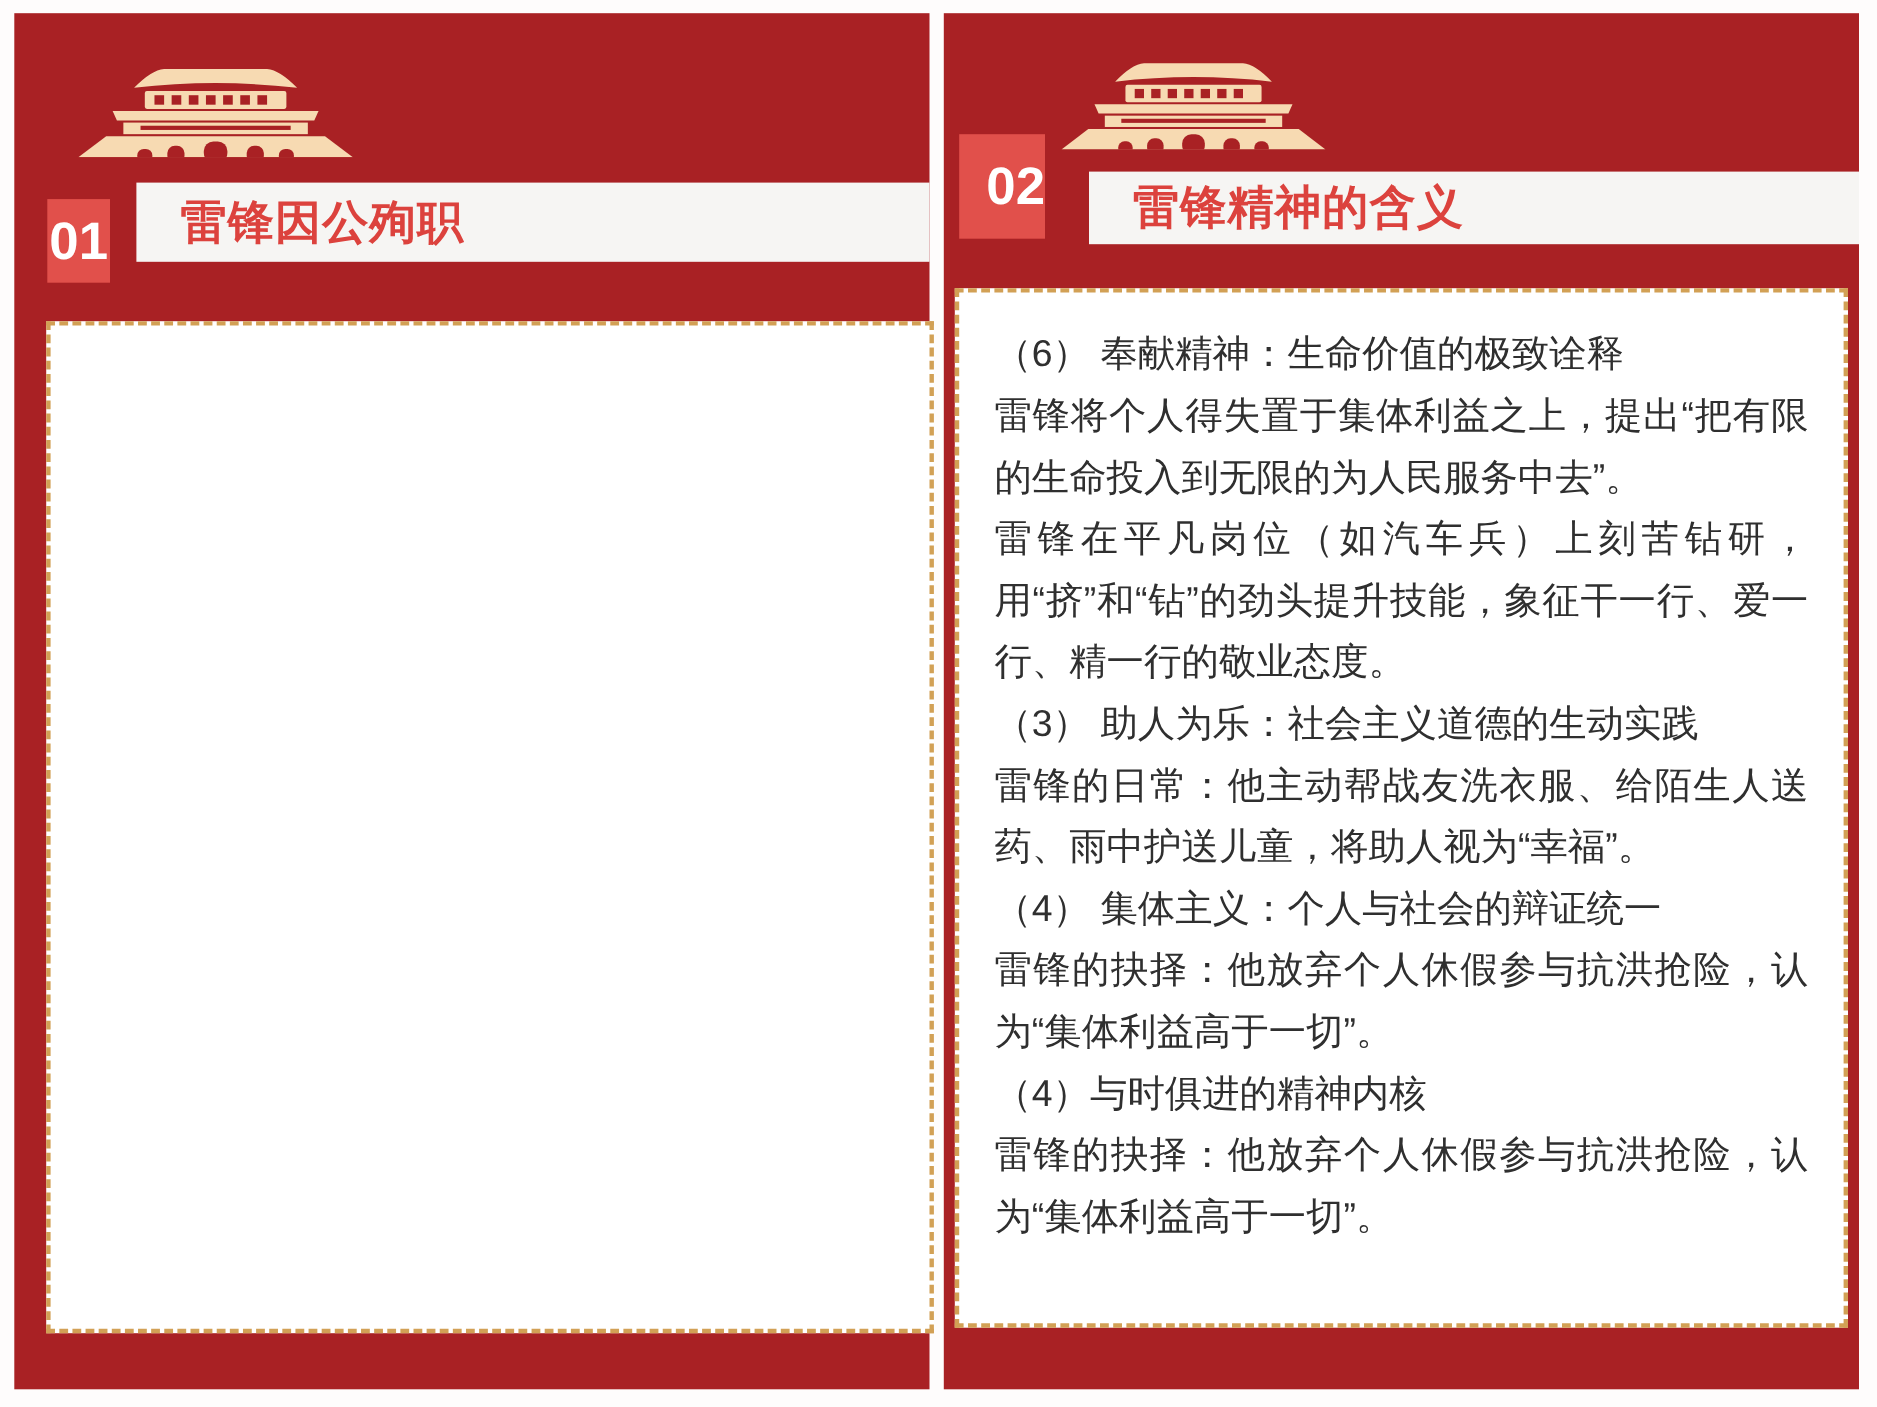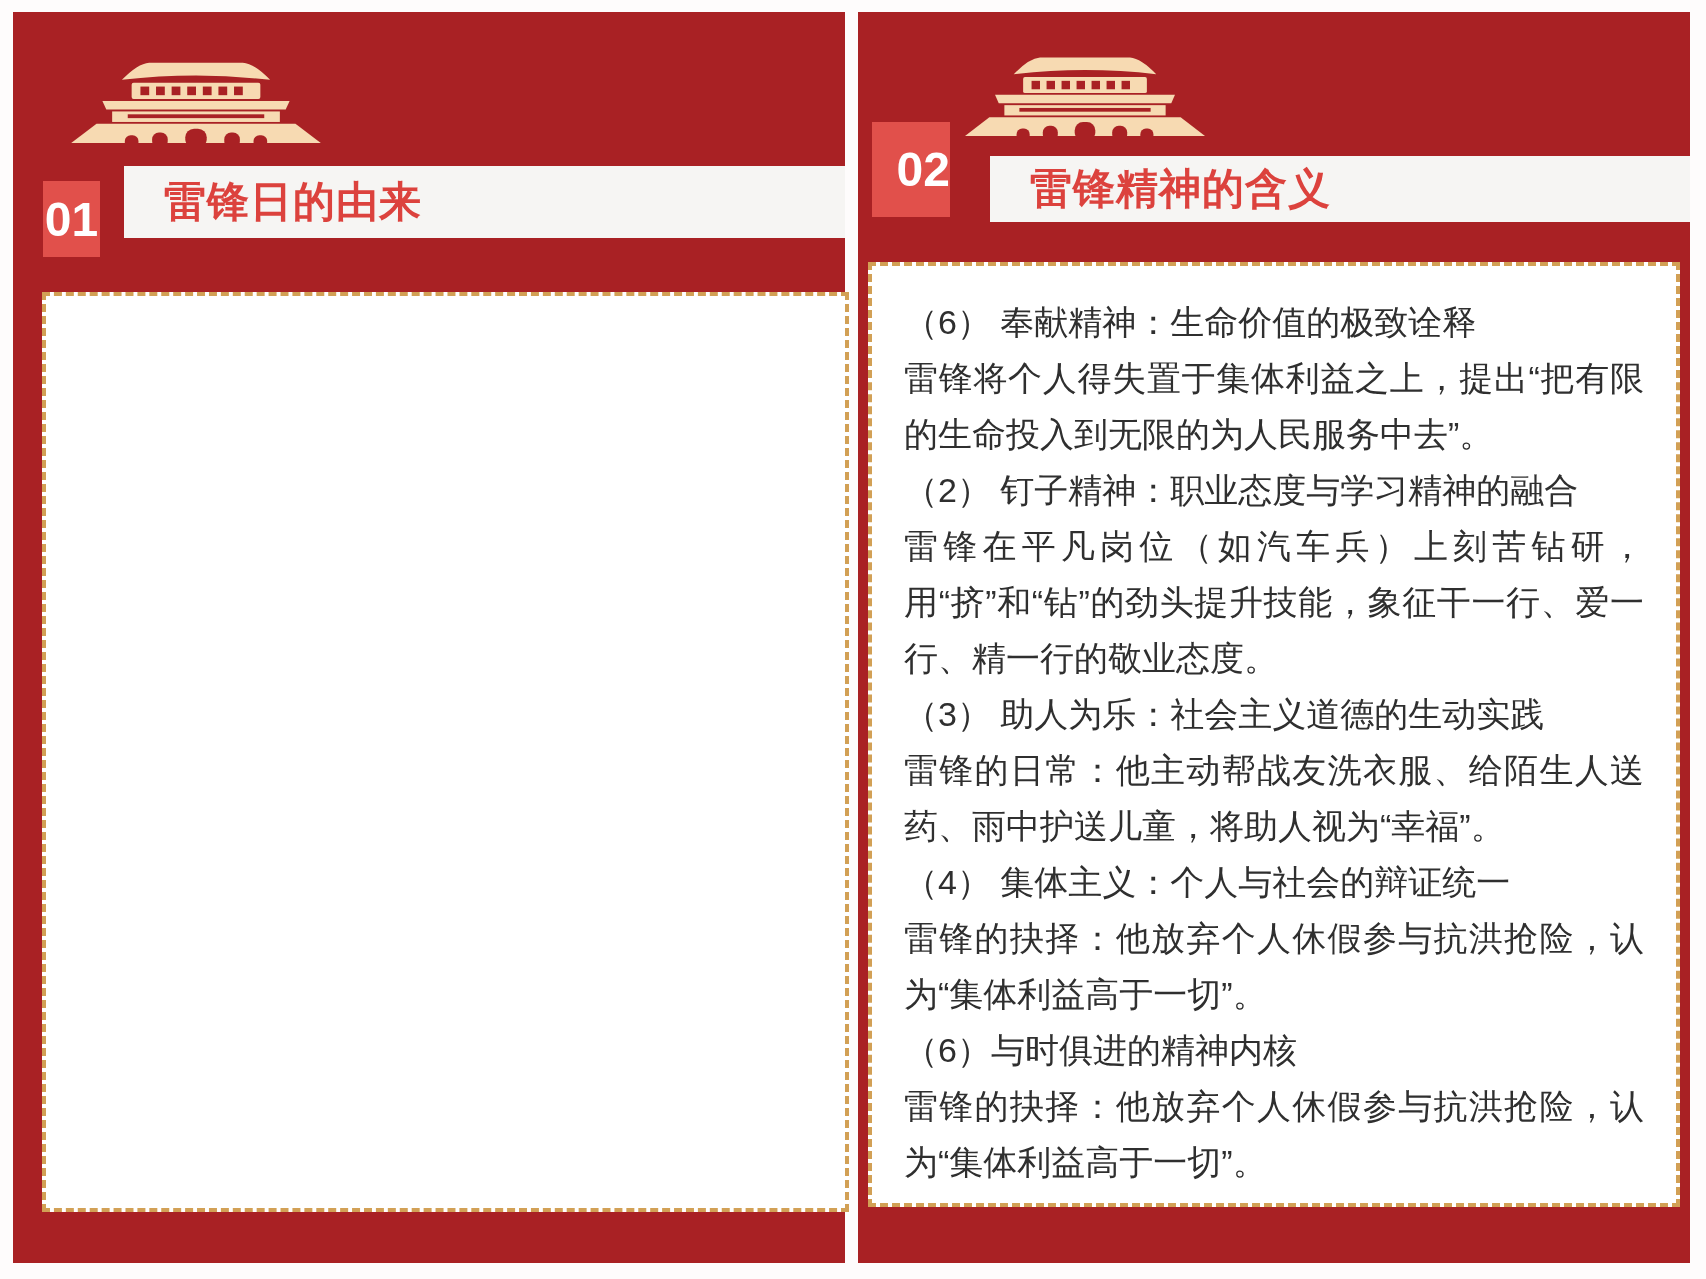--- a/index.html
+++ b/index.html
@@ -86,21 +86,21 @@
       <rect class="red" x="189" y="81" width="16" height="16" rx="7"></rect>
       <rect class="red" x="87" y="84" width="14" height="13" rx="6"></rect>
       <rect class="red" x="219" y="84" width="14" height="13" rx="6"></rect>
     </svg>
   </div>
 
   <div class="badge">
     <span>01</span>
   </div>
   <div class="title-strip">
-    <span class="title">雷锋日的由来</span>
+    <span class="title">雷锋因公殉职</span>
   </div>
 
   <div class="content-box">
   </div>
 </section>
 
 <section class="panel right">
 
   <div class="gate">
     <svg viewBox="0 0 320 92" preserveAspectRatio="none" aria-hidden="true">
@@ -131,29 +131,28 @@
   <div class="title-strip">
     <span class="title">雷锋精神的含义</span>
   </div>
 
   <div class="content-box body-text">
     <div class="item">
       <p>（6） 奉献精神：生命价值的极致诠释</p>
       <p>雷锋将个人得失置于集体利益之上，提出“把有限的生命投入到无限的为人民服务中去”。</p>
     </div>
     <div class="item">
-      <p>（2） 钉子精神：职业态度与学习精神的融合</p>
       <p>雷锋在平凡岗位（如汽车兵）上刻苦钻研，用“挤”和“钻”的劲头提升技能，象征干一行、爱一行、精一行的敬业态度。</p>
     </div>
     <div class="item">
       <p>（3） 助人为乐：社会主义道德的生动实践</p>
       <p>雷锋的日常：他主动帮战友洗衣服、给陌生人送药、雨中护送儿童，将助人视为“幸福”。</p>
     </div>
     <div class="item">
       <p>（4） 集体主义：个人与社会的辩证统一</p>
       <p>雷锋的抉择：他放弃个人休假参与抗洪抢险，认为“集体利益高于一切”。</p>
     </div>
     <div class="item">
-      <p>（6）与时俱进的精神内核</p>
+      <p>（4）与时俱进的精神内核</p>
       <p>雷锋的抉择：他放弃个人休假参与抗洪抢险，认为“集体利益高于一切”。</p>
     </div>
   </div>
 </section>
 
 </body></html>

